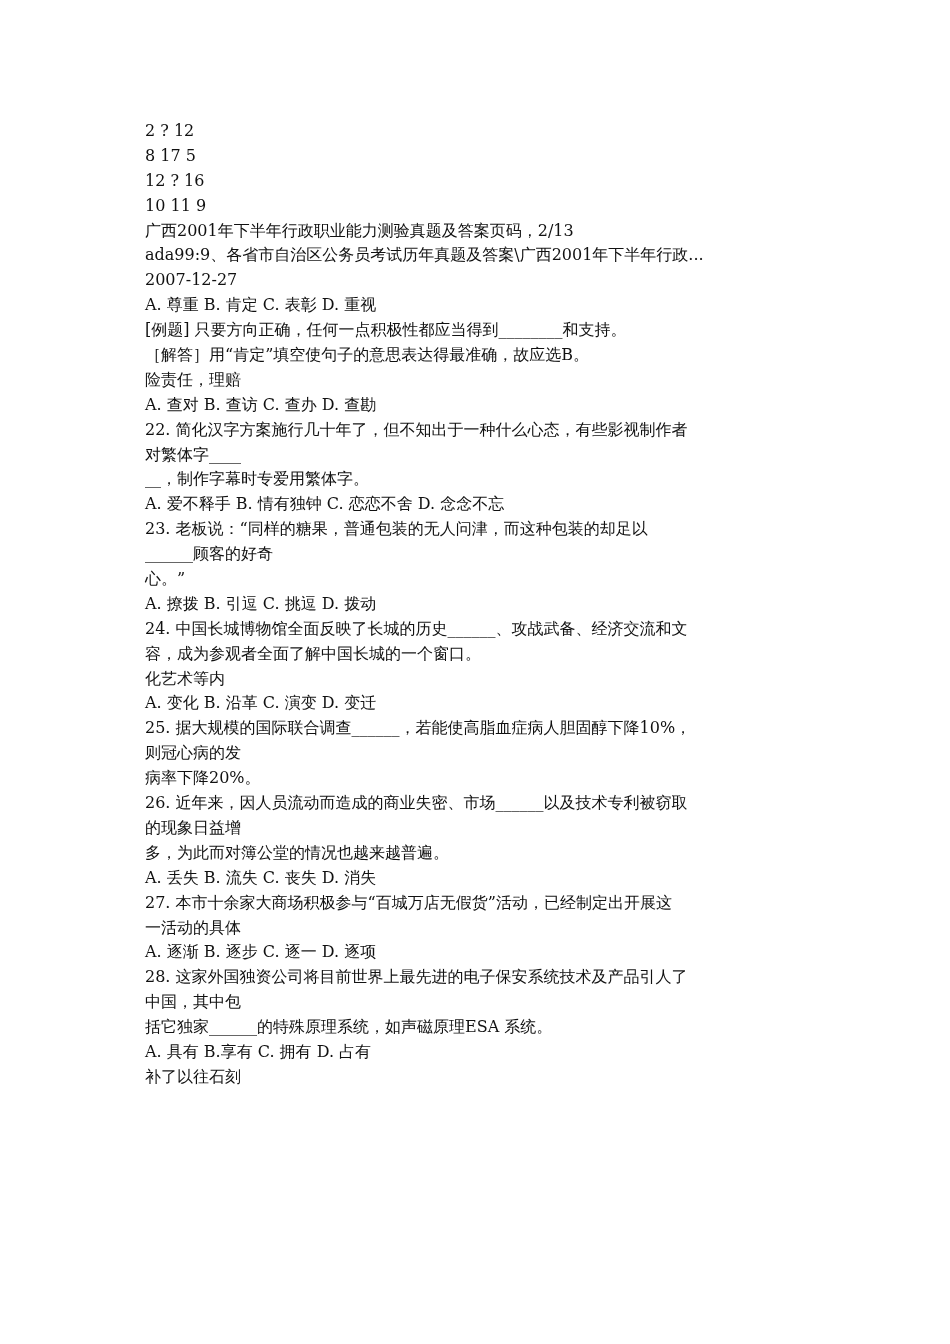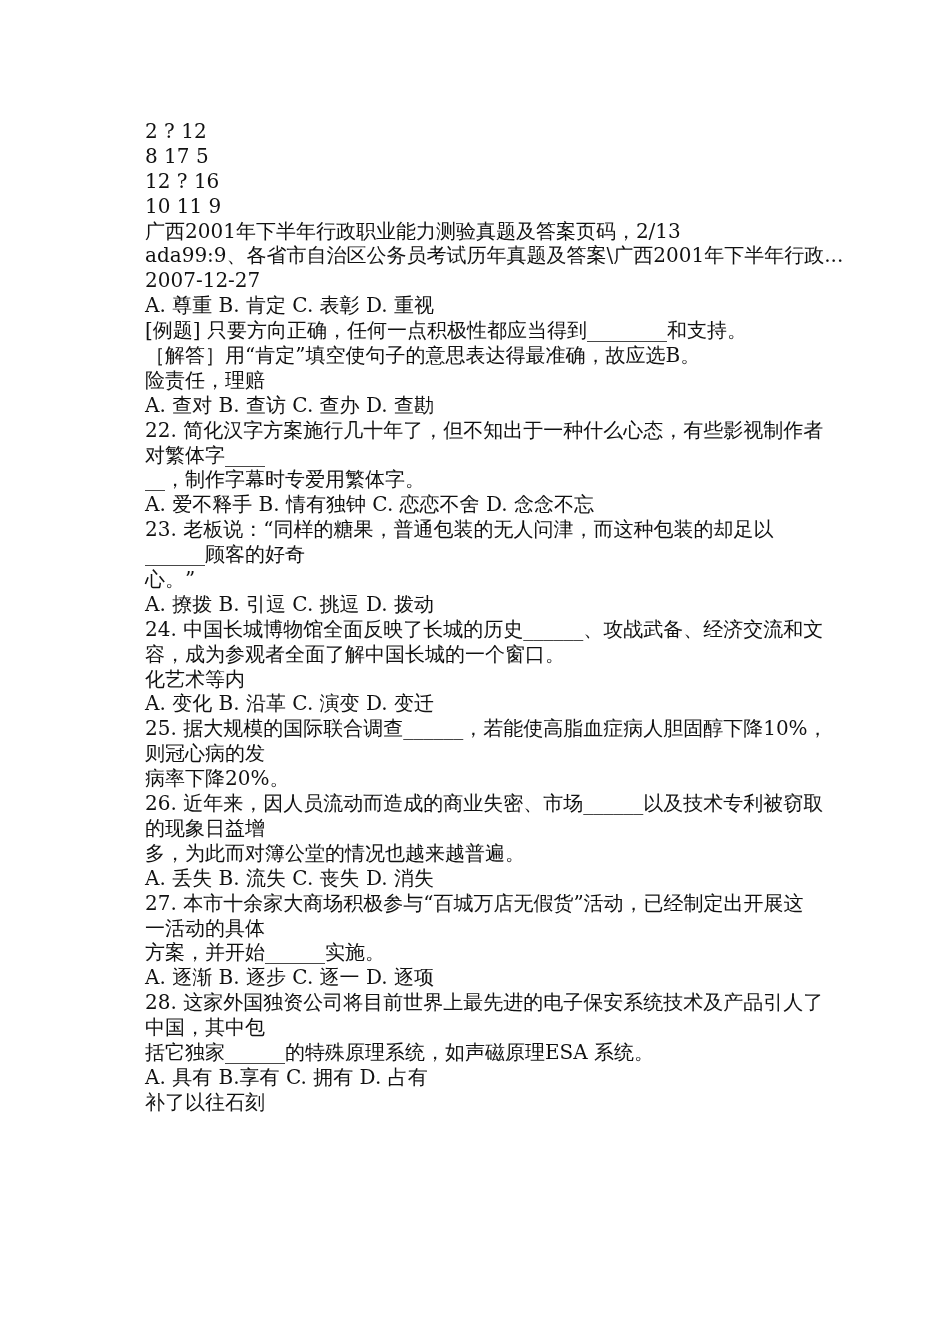--- a/index.html
+++ b/index.html
@@ -1,20 +1,20 @@
 <!DOCTYPE html>
 <html><head>
 <meta charset="utf-8">
 <style>
   html, body { margin: 0; padding: 0; background: #ffffff; }
   body { width: 950px; height: 1344px; position: relative; overflow: hidden; }
   .page {
     position: absolute; left: 145px; top: 119px; width: 670px;
     font-family: "DejaVu Serif", "Liberation Serif", serif;
-    font-size: 20px; color: #111111; line-height: 24.9px;
+    font-size: 16px; color: #111111; line-height: 24.9px;
   }
   .line { white-space: pre; height: 24.9px; }
 </style>
 </head>
 <body>
 
 <div class="page">
   <div class="line">2 ? 12</div>
   <div class="line">8 17 5</div>
   <div class="line">12 ? 16</div>
@@ -41,20 +41,19 @@
   <div class="line">A. 变化 B. 沿革 C. 演变 D. 变迁</div>
   <div class="line">25. 据大规模的国际联合调查______，若能使高脂血症病人胆固醇下降10%，</div>
   <div class="line">则冠心病的发</div>
   <div class="line">病率下降20%。</div>
   <div class="line">26. 近年来，因人员流动而造成的商业失密、市场______以及技术专利被窃取</div>
   <div class="line">的现象日益增</div>
   <div class="line">多，为此而对簿公堂的情况也越来越普遍。</div>
   <div class="line">A. 丢失 B. 流失 C. 丧失 D. 消失</div>
   <div class="line">27. 本市十余家大商场积极参与“百城万店无假货”活动，已经制定出开展这</div>
   <div class="line">一活动的具体</div>
-  <div class="line">方案，并开始______实施。</div>
   <div class="line">A. 逐渐 B. 逐步 C. 逐一 D. 逐项</div>
   <div class="line">28. 这家外国独资公司将目前世界上最先进的电子保安系统技术及产品引人了</div>
   <div class="line">中国，其中包</div>
   <div class="line">括它独家______的特殊原理系统，如声磁原理ESA 系统。</div>
   <div class="line">A. 具有 B.享有 C. 拥有 D. 占有</div>
   <div class="line">补了以往石刻</div>
 </div>
 
 </body></html>

